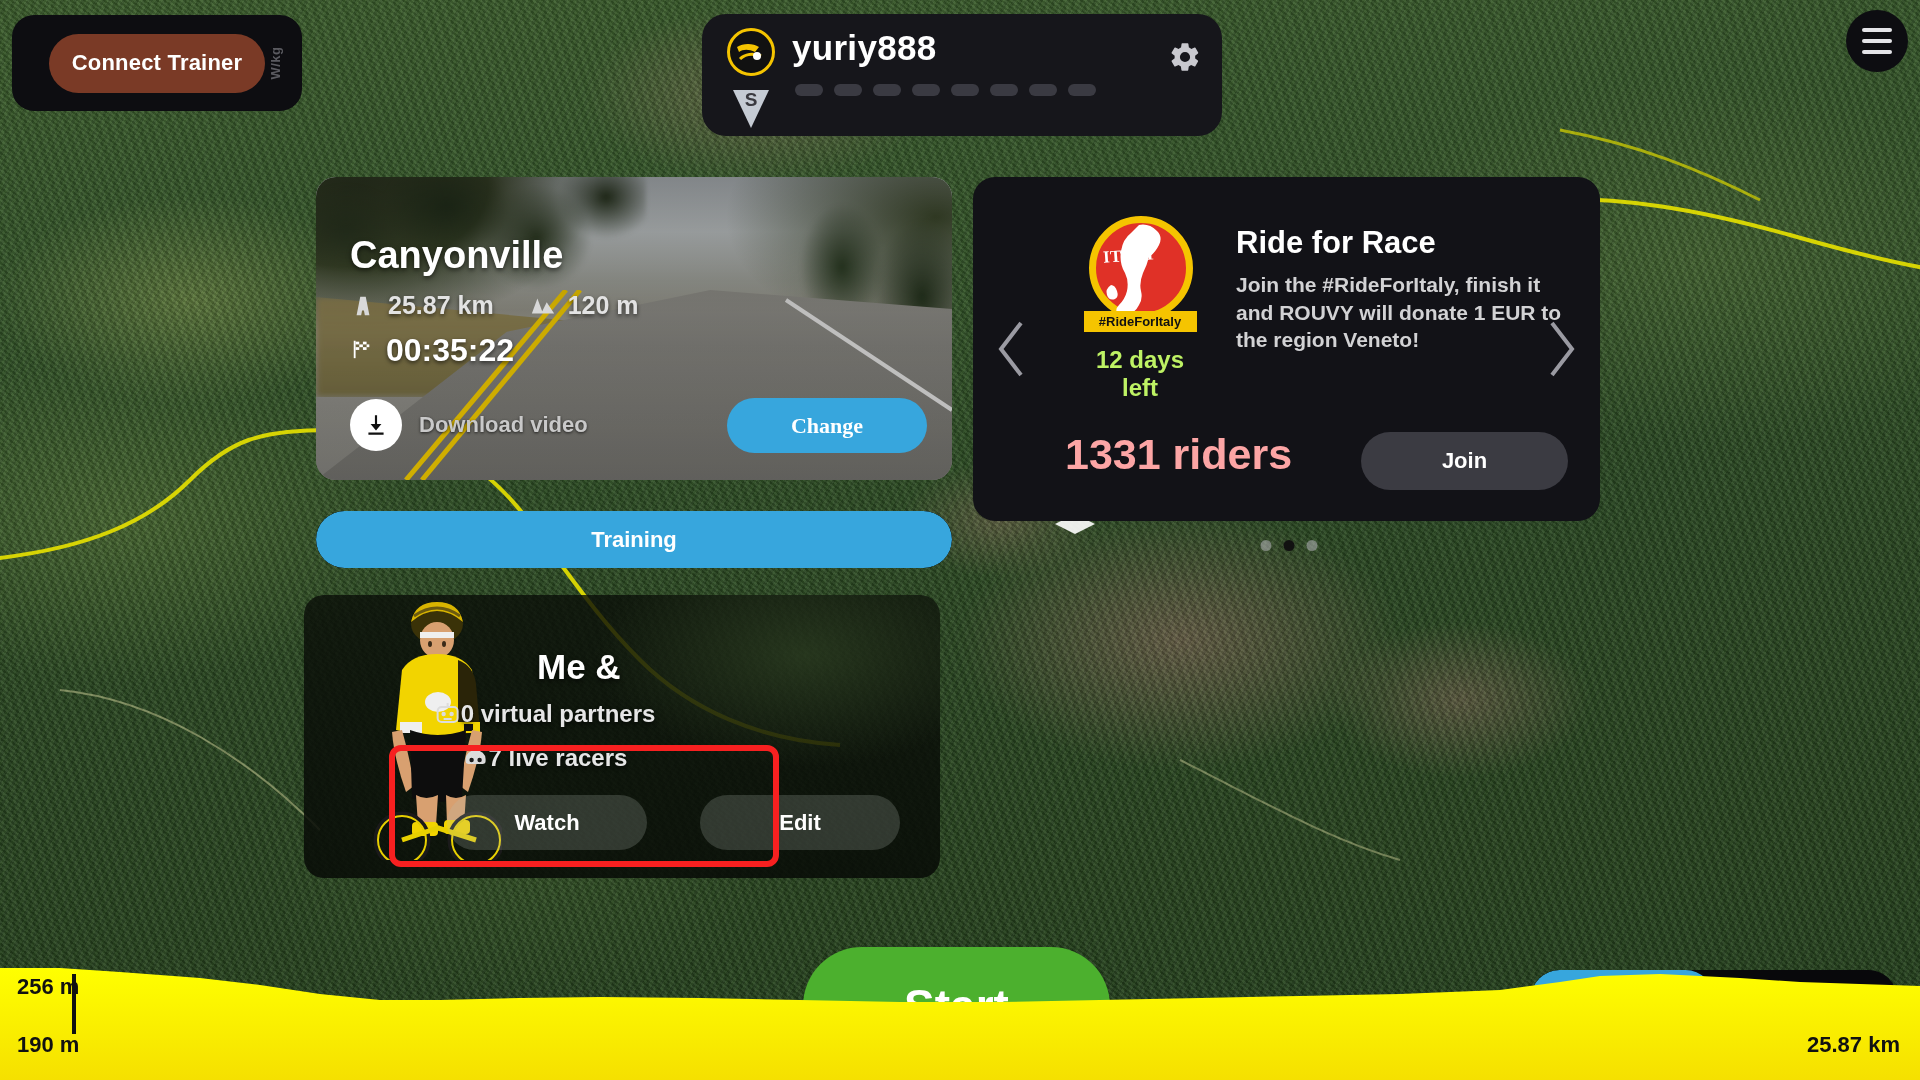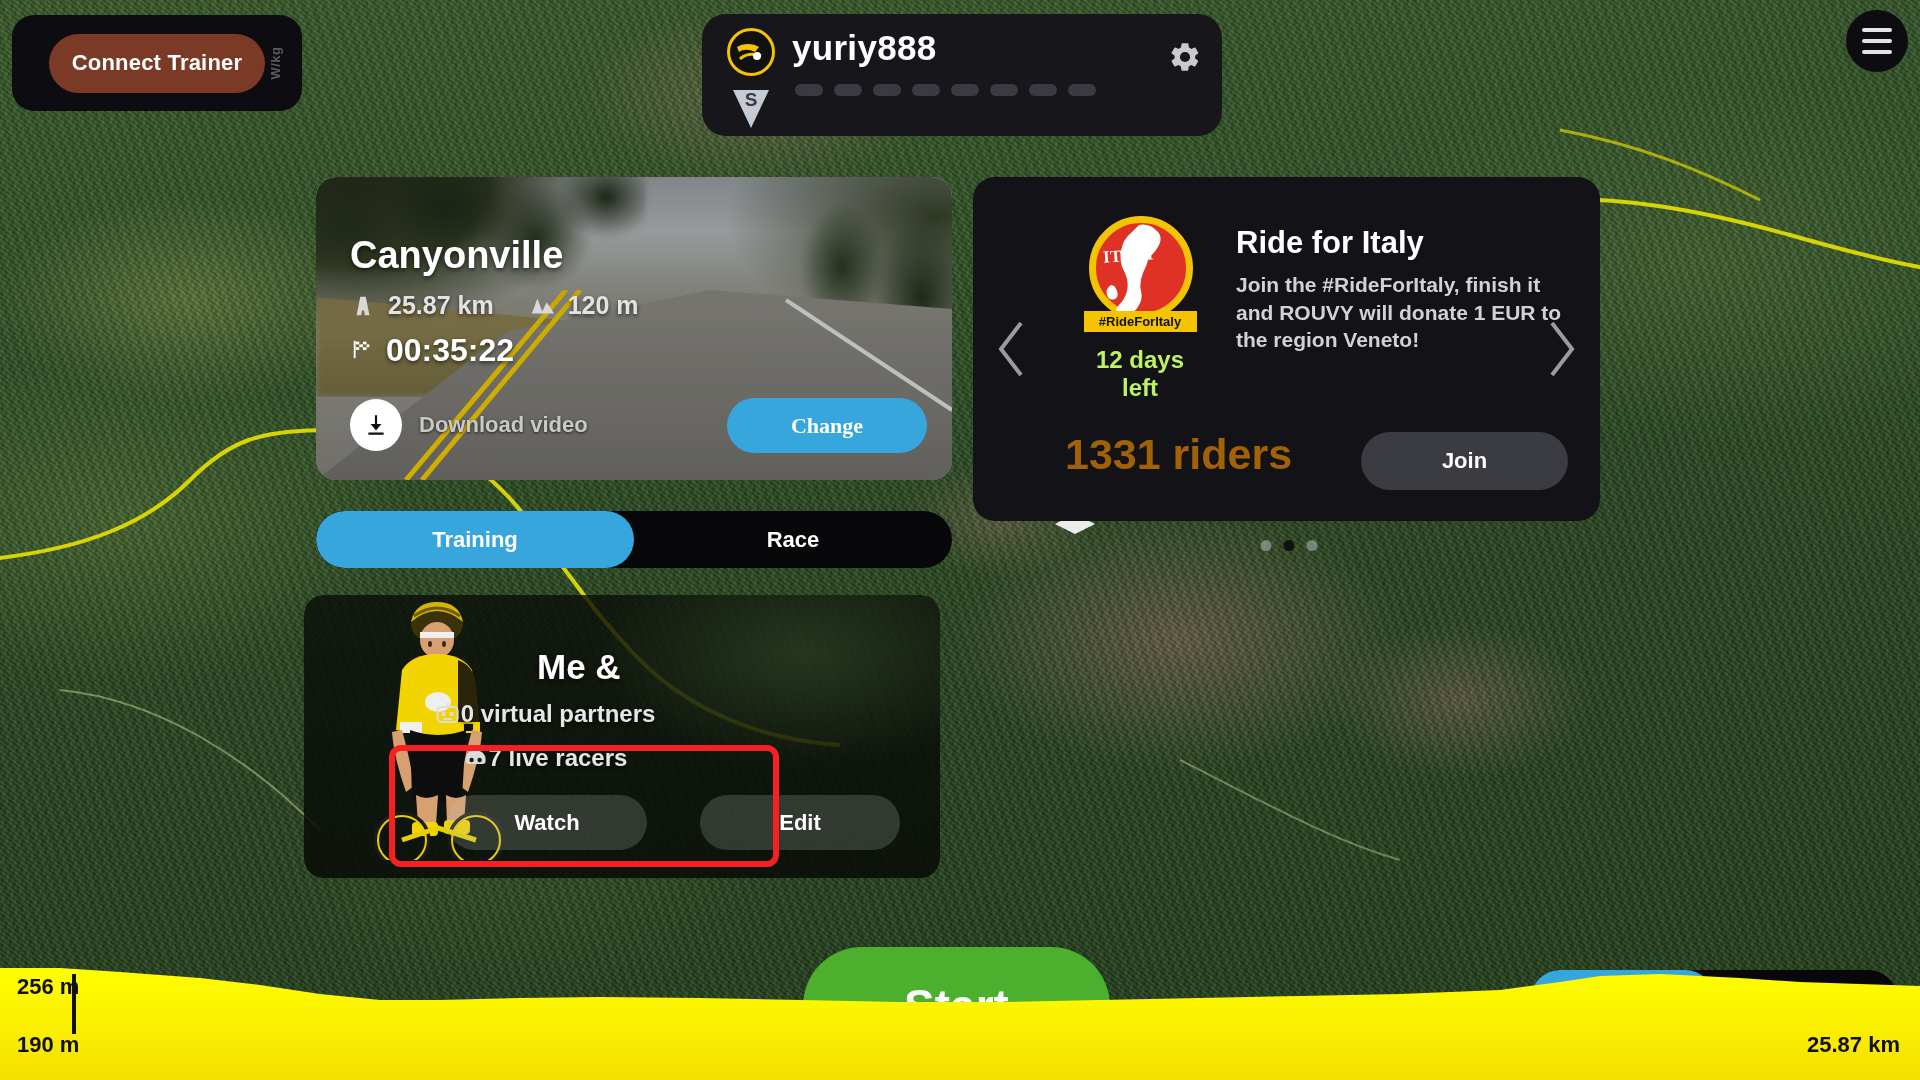--- a/index.html
+++ b/index.html
@@ -255,21 +255,21 @@
     color:#111; font-size:13px; font-weight:bold; z-index:4;
   }
   #event-days {
     margin-top:18px; color:#bef264; font-size:24px; font-weight:bold; text-align:center;
     line-height:1.15; width:130px;
   }
   #event-text { position:absolute; left:263px; top:48px; width:330px; }
   #event-title { color:#fff; font-size:31px; font-weight:bold; margin-bottom:10px; }
   #event-desc { color:#d2d2d4; font-size:21px; font-weight:bold; line-height:1.32; }
   #event-riders {
-    position:absolute; left:92px; top:253px; color:#a16207; font-size:43px; font-weight:bold;
+    position:absolute; left:92px; top:253px; color:#fca5a5; font-size:43px; font-weight:bold;
   }
   #join-btn {
     position:absolute; right:32px; top:255px; width:207px; height:58px; border-radius:30px;
     background:#3b3b42; border:none; color:#fff; font-size:22px; font-weight:bold;
     cursor:pointer; font-family:"Liberation Sans", sans-serif;
   }
   #carousel-dots {
     position:absolute; left:1289px; top:540px; transform:translateX(-50%);
     display:flex; gap:12px;
   }
@@ -426,21 +426,20 @@
         </svg>
     </div>
     <span id="download-label">Download video</span>
   </div>
 
   <button id="change-btn">Change</button>
 </div>
 
 <div id="mode-toggle">
   <button class="mode-tab active">Training</button>
-  <button class="mode-tab">Race</button>
 </div>
 
 <div id="me-card">
   <div id="me-card-bg"></div>
   <svg id="rider" viewBox="0 0 130 270">
     <ellipse cx="65" cy="34" rx="26" ry="20" fill="#3a3208"></ellipse>
     <path d="M39 32 q26 -22 52 0 q-4 -20 -26 -20 q-22 0 -26 20Z" fill="#d8b400"></path>
     <path d="M42 26 q23 -16 46 0" stroke="#6b5a10" stroke-width="3" fill="none"></path>
     <ellipse cx="65" cy="50" rx="17" ry="18" fill="#d8a070"></ellipse>
     <rect x="48" y="42" width="34" height="6" fill="#efefef"></rect>
@@ -511,21 +510,21 @@
         <path d="M34 2 q10 -2 18 6 q6 6 2 14 q-4 8 -10 12 q-2 8 -6 16 q-4 10 -2 18 q2 8 -2 14 q-4 8 -12 10 q-6 2 -10 -2 q-2 -4 2 -8 q6 -6 8 -14 q2 -10 -2 -18 q-6 -10 -4 -22 q2 -12 10 -18 Z" fill="#fff"></path>
         <path d="M6 62 q-6 4 -4 10 q2 6 8 4 q4 -2 2 -8 q-2 -6 -6 -6Z" fill="#fff"></path>
       </svg>
       <span id="badge-italy-word">ITALY</span>
       <div id="badge-hashtag">#RideForItaly</div>
     </div>
     <div id="event-days">12 days left</div>
   </div>
 
   <div id="event-text">
-    <div id="event-title">Ride for Italy</div>
+    <div id="event-title">Ride for Race</div>
     <div id="event-desc">Join the #RideForItaly, finish it and ROUVY will donate 1 EUR to the region Veneto!</div>
   </div>
 
   <div id="event-riders">1331 riders</div>
   <button id="join-btn">Join</button>
 </div>
 
 <div id="carousel-dots">
   <span class="cdot"></span>
   <span class="cdot active"></span>

